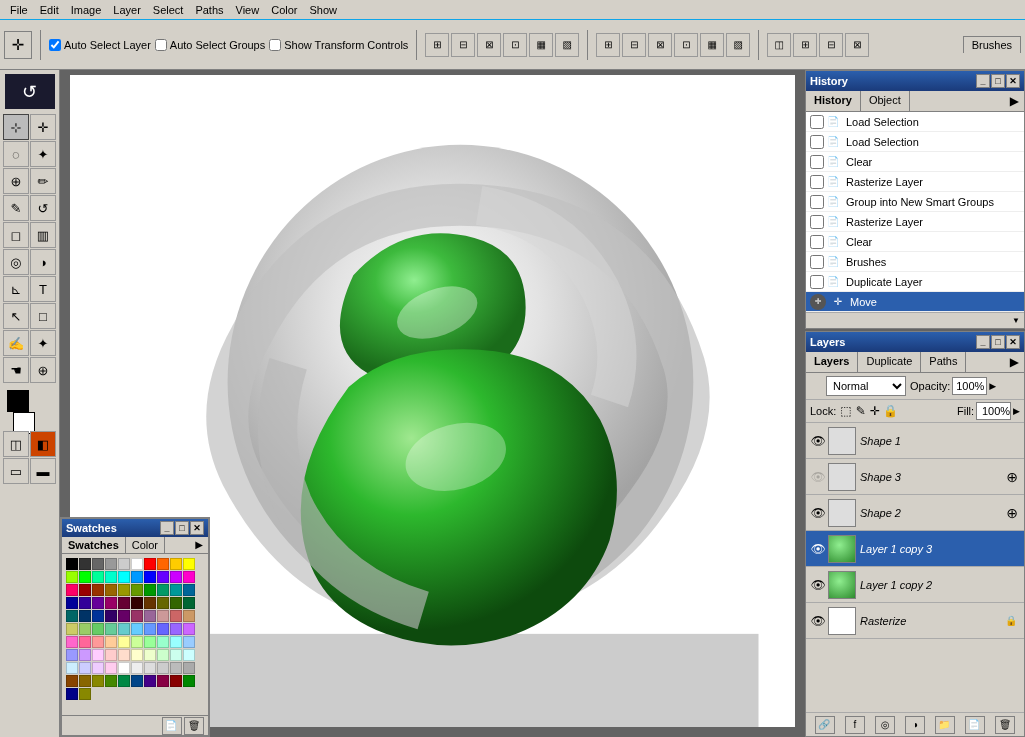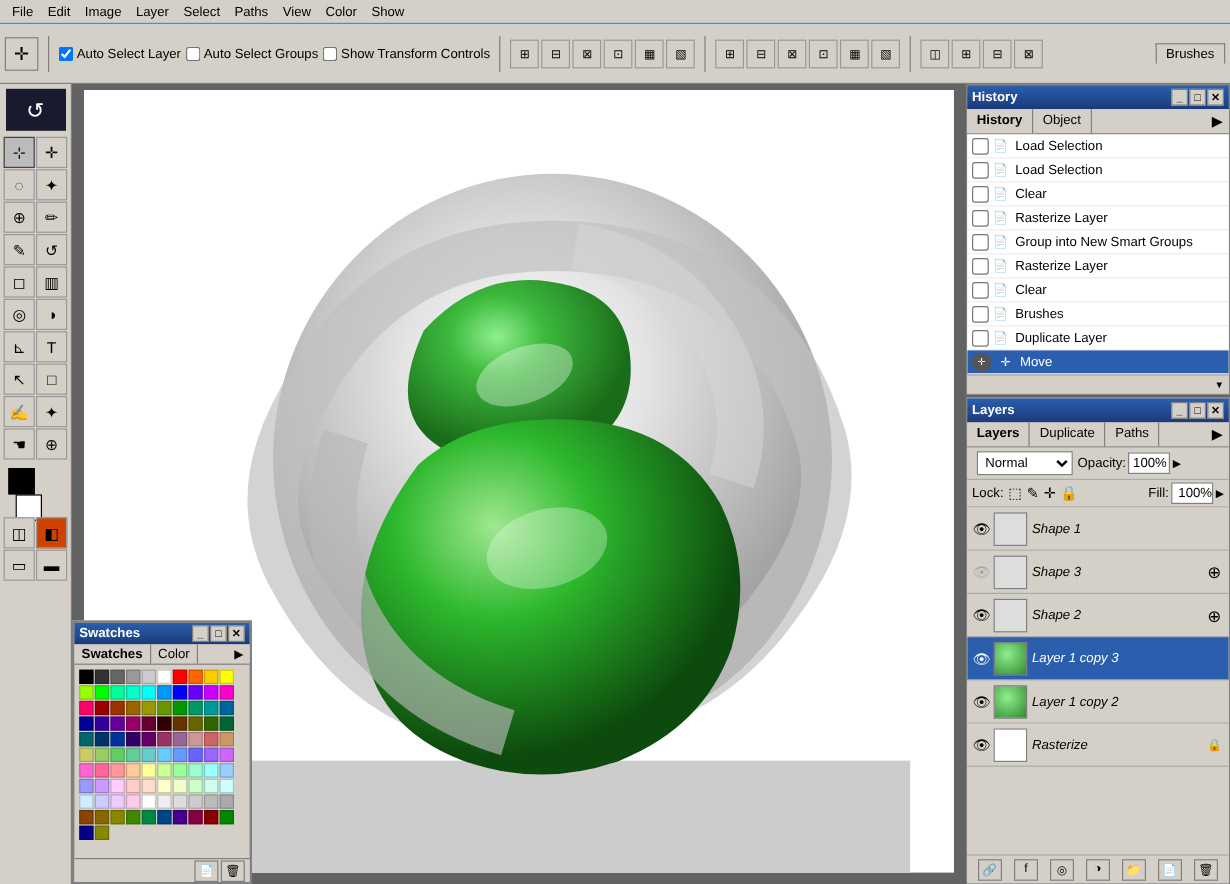--- a/index.html
+++ b/index.html
@@ -43,21 +43,21 @@
     .history-item { display: flex; align-items: center; padding: 2px 4px; height: 20px; font-size: 11px; border-bottom: 1px solid #eee; cursor: pointer; }
     .history-item.active { background: #2b5fad; color: white; }
     .history-item .icon { width: 16px; height: 16px; margin-right: 4px; display: flex; align-items: center; justify-content: center; font-size: 10px; }
     .history-checkbox { width: 14px; height: 14px; margin-right: 2px; }
 
     
     .layers-panel { background: #d4d0c8; border: 1px solid #808080; flex: 1; display: flex; flex-direction: column; }
     .layers-panel-tabs { display: flex; background: #d4d0c8; border-bottom: 1px solid #808080; }
     .layers-tab { padding: 3px 8px; font-size: 11px; cursor: pointer; border-right: 1px solid #808080; }
     .layers-tab.active { font-weight: bold; }
-    .layers-controls { padding: 3px 8px; background: #d4d0c8; border-bottom: 1px solid #aaa; display: flex; align-items: center; gap: 4px; }
+    .layers-controls { padding: 3px 20px; background: #d4d0c8; border-bottom: 1px solid #aaa; display: flex; align-items: center; gap: 4px; }
     .blend-select { height: 20px; font-size: 11px; background: white; border: 1px solid #808080; padding: 1px 2px; width: 80px; }
     .opacity-control { display: flex; align-items: center; gap: 2px; font-size: 11px; }
     .opacity-input { width: 35px; height: 18px; font-size: 11px; border: 1px solid #808080; text-align: right; padding-right: 2px; }
     .lock-controls { padding: 2px 4px; background: #d4d0c8; border-bottom: 1px solid #aaa; display: flex; align-items: center; gap: 4px; font-size: 11px; }
     .lock-icon { font-size: 12px; cursor: pointer; }
     .fill-control { display: flex; align-items: center; gap: 2px; font-size: 11px; margin-left: auto; }
     .fill-input { width: 35px; height: 18px; font-size: 11px; border: 1px solid #808080; text-align: right; }
     .layers-list { flex: 1; background: #d4d0c8; overflow-y: auto; }
     .layer-item { display: flex; align-items: center; padding: 2px 4px; height: 36px; font-size: 11px; border-bottom: 1px solid #aaa; cursor: pointer; background: #d4d0c8; }
     .layer-item.active { background: #2b5fad; color: white; }

